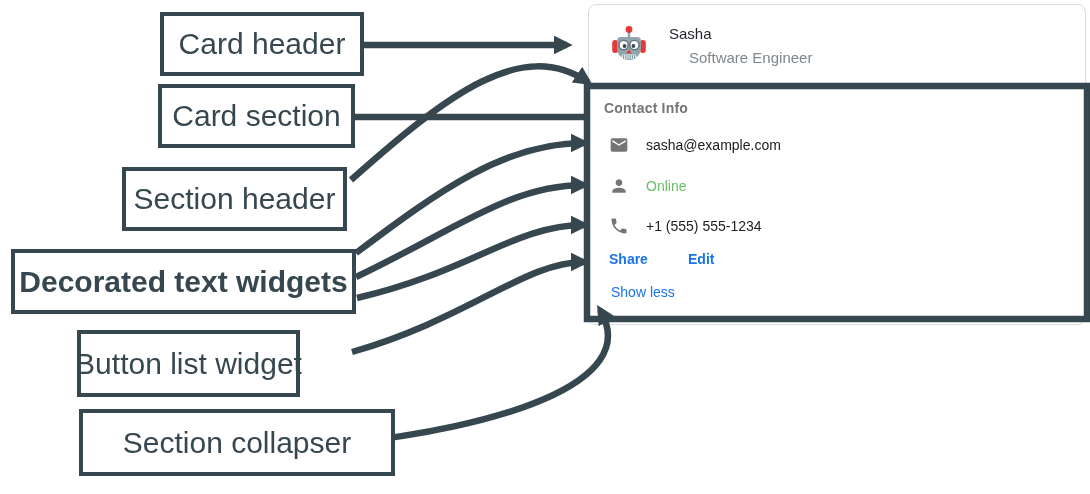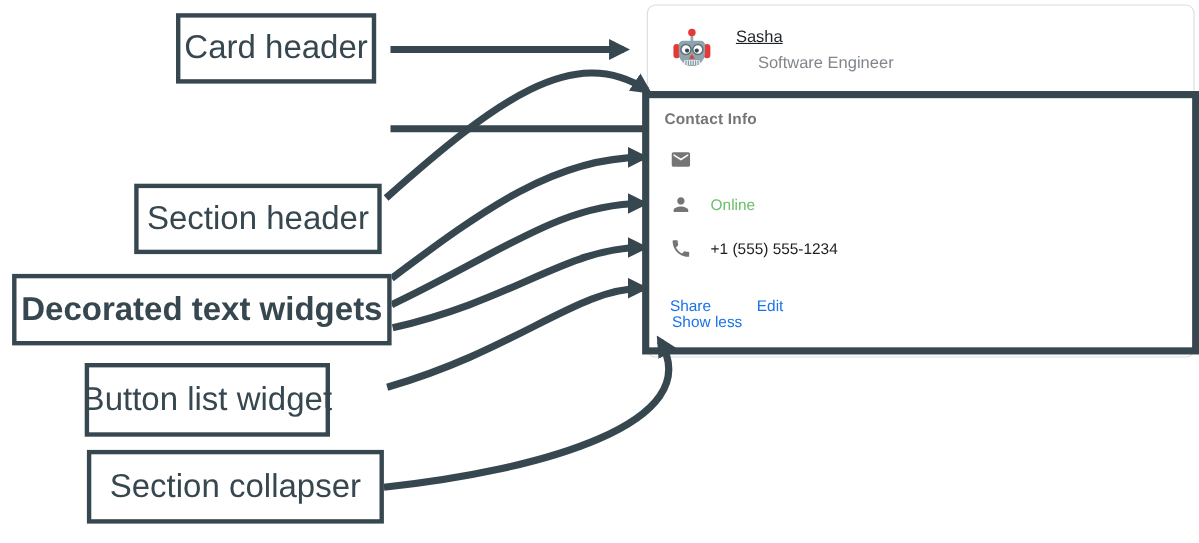--- a/index.html
+++ b/index.html
@@ -16,44 +16,44 @@
     position:relative;width:1090px;height:494px;background:#fff;overflow:hidden;
     font-family:"Liberation Sans",sans-serif;
   }
   
   .card{
     position:absolute;left:588px;top:4px;width:498px;height:321px;
     background:#fff;border:1px solid var(--card-border);border-radius:8px;
     box-sizing:border-box;z-index:1;
   }
   .card-avatar{position:absolute;left:20px;top:18px;width:40px;height:40px;}
-  .card-title{position:absolute;left:80px;top:20px;font-size:15px;font-weight:500;color:#1f2328;text-decoration:underline;}
+  .card-title{position:absolute;left:80px;top:20px;font-size:15px;font-weight:500;color:#1f2328;}
   .card-subtitle{position:absolute;left:80px;top:44px;font-size:15px;color:var(--txt-gray);margin-left:20px;}
   .section-header{position:absolute;left:15px;top:95px;font-size:14px;font-weight:700;color:var(--icon-gray);letter-spacing:.2px;}
   .dt-row{position:absolute;left:20px;height:20px;display:flex;align-items:center;gap:17px;}
   .dt-row .row-icon{width:20px;height:20px;flex:0 0 20px;display:flex;align-items:center;justify-content:center;}
   .dt-row .row-text{font-size:14px;color:var(--txt-dark);white-space:nowrap;}
   .dt-row .row-text.green{color:var(--green);}
   .row-email{top:130px;} .row-online{top:171px;} .row-phone{top:211px;}
-  .text-btn{position:absolute;top:265px;font-size:14px;font-weight:400;color:var(--accent);cursor:pointer;white-space:nowrap;}
+  .text-btn{position:absolute;top:246px;font-size:14px;font-weight:700;color:var(--accent);cursor:pointer;white-space:nowrap;}
   .btn-share{left:20px;} .btn-edit{left:99px;}
   .show-less{position:absolute;left:22px;top:279px;font-size:14px;font-weight:500;color:var(--accent);cursor:pointer;white-space:nowrap;}
   
   .arrows{position:absolute;left:0;top:0;width:1090px;height:494px;z-index:2;pointer-events:none;}
   .label-box{
     position:absolute;background:#fff;border:4px solid var(--ann);box-sizing:border-box;
     display:flex;align-items:center;justify-content:center;
     color:var(--ann);font-size:30px;z-index:3;white-space:nowrap;
   }
-  .lb-card-header{left:160px;top:12px;width:182px;height:64px;}
+  .lb-card-header{left:160px;top:12px;width:204px;height:64px;}
   .lb-card-section{left:158px;top:84px;width:197px;height:64px;}
   .lb-section-header{left:122px;top:167px;width:225px;height:64px;}
   .lb-decorated{left:11px;top:249px;width:345px;height:65px;font-weight:bold;}
   .lb-buttonlist{left:77px;top:330px;width:223px;height:67px;}
-  .lb-collapser{left:79px;top:409px;width:270px;height:67px;}
+  .lb-collapser{left:79px;top:409px;width:316px;height:67px;}
 </style>
 </head>
 <body>
 
 <div class="stage">
 
   <div class="card">
 
     <svg class="card-avatar" viewBox="0 0 40 40" aria-hidden="true">
       <line x1="20" y1="8" x2="20" y2="15" stroke="#90a4ae" stroke-width="2.4"></line>
@@ -81,20 +81,21 @@
     <div class="card-subtitle">Software Engineer</div>
 
     <div class="section-header">Contact Info</div>
 
     <div class="dt-row row-email">
       <span class="row-icon">
         <svg viewBox="0 0 24 24" width="20" height="20" fill="#757575">
             <path d="M20 4H4c-1.1 0-1.99.9-1.99 2L2 18c0 1.1.9 2 2 2h16c1.1 0 2-.9 2-2V6c0-1.1-.9-2-2-2zm0 4l-8 5-8-5V6l8 5 8-5v2z"></path>
           </svg>
       </span>
+      <span class="row-text">sasha@example.com</span>
     </div>
 
     <div class="dt-row row-online">
       <span class="row-icon">
         <svg viewBox="0 0 24 24" width="20" height="20" fill="#757575">
             <path d="M12 12c2.21 0 4-1.79 4-4s-1.79-4-4-4-4 1.79-4 4 1.79 4 4 4zm0 2c-2.67 0-8 1.34-8 4v2h16v-2c0-2.66-5.33-4-8-4z"></path>
           </svg>
       </span>
       <span class="row-text green">Online</span>
     </div>
@@ -128,20 +129,23 @@
       <path d="M 356 277 C 455 230, 510 185, 584 185" marker-end="url(#ah)"></path>
       <path d="M 357 298 C 470 272, 515 225, 584 225" marker-end="url(#ah)"></path>
       <path d="M 352 352 C 470 318, 525 262, 584 262" marker-end="url(#ah)"></path>
       <path d="M 349 443 C 490 428, 645 385, 600 310" marker-end="url(#ah)"></path>
     </g>
   </svg>
 
   <div class="label-box lb-card-header">
     <span>Card header</span>
   </div>
+  <div class="label-box lb-card-section">
+    <span>Card section</span>
+  </div>
   <div class="label-box lb-section-header">
     <span>Section header</span>
   </div>
   <div class="label-box lb-decorated">
     <span>Decorated text widgets</span>
   </div>
   <div class="label-box lb-buttonlist">
     <span>Button list widget</span>
   </div>
   <div class="label-box lb-collapser">

